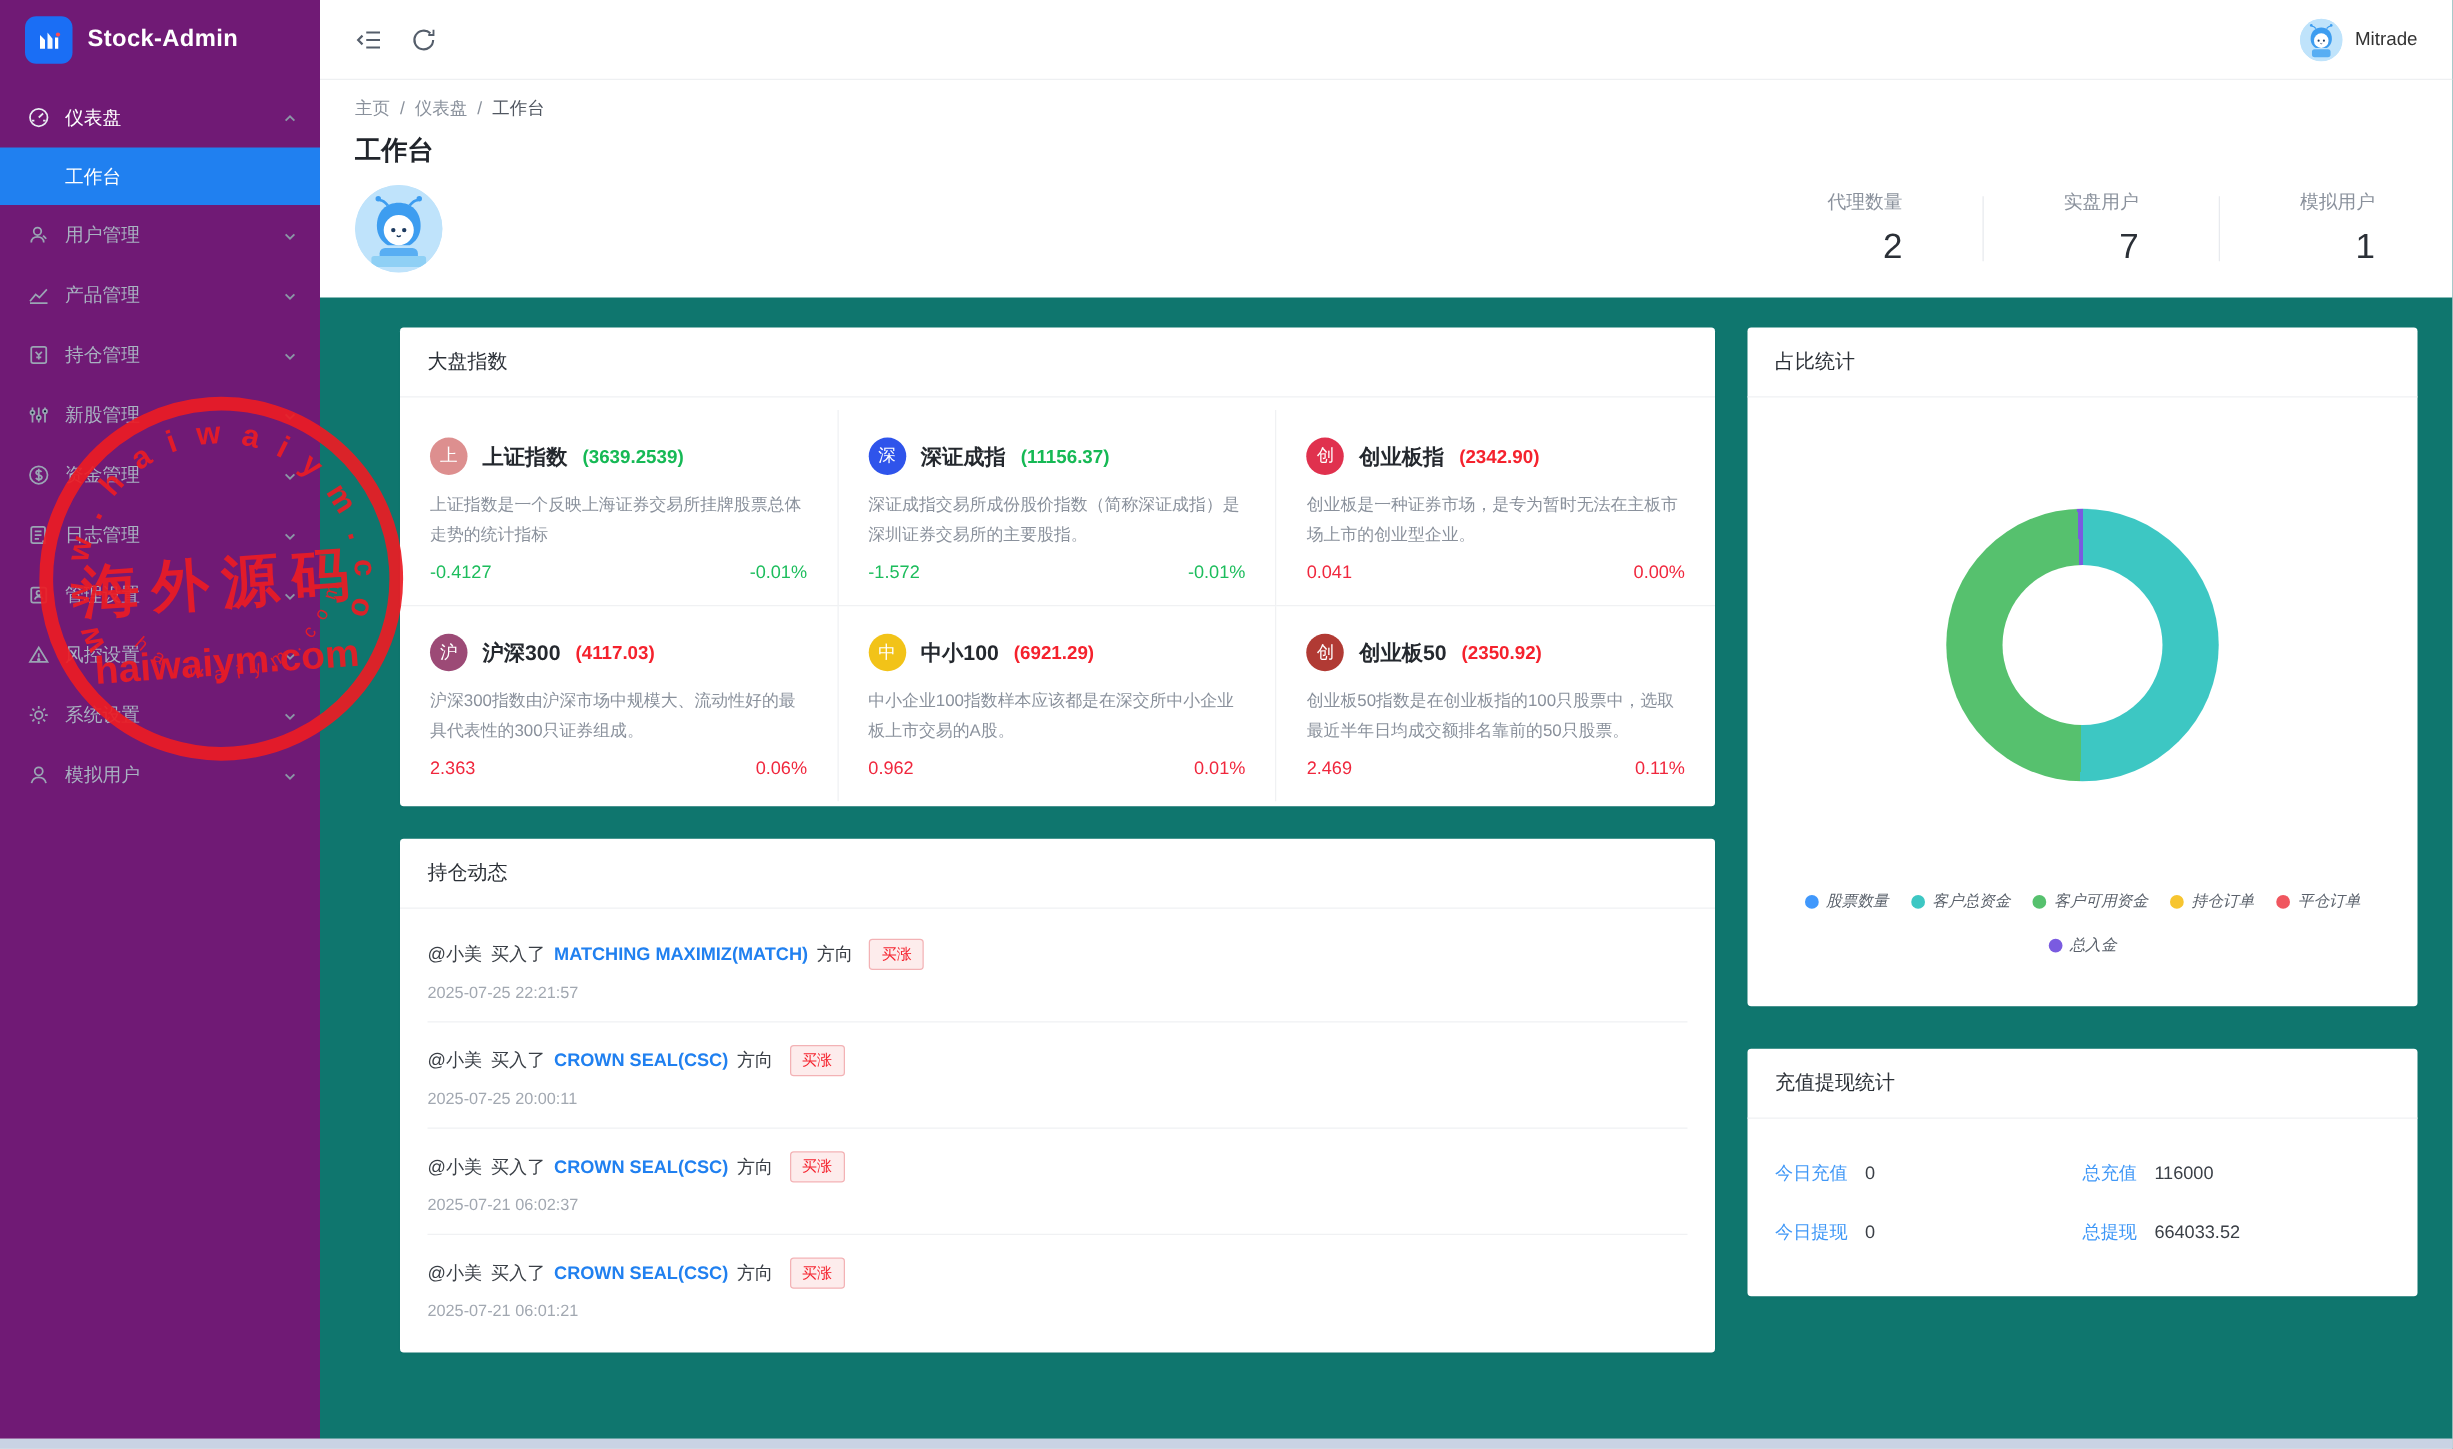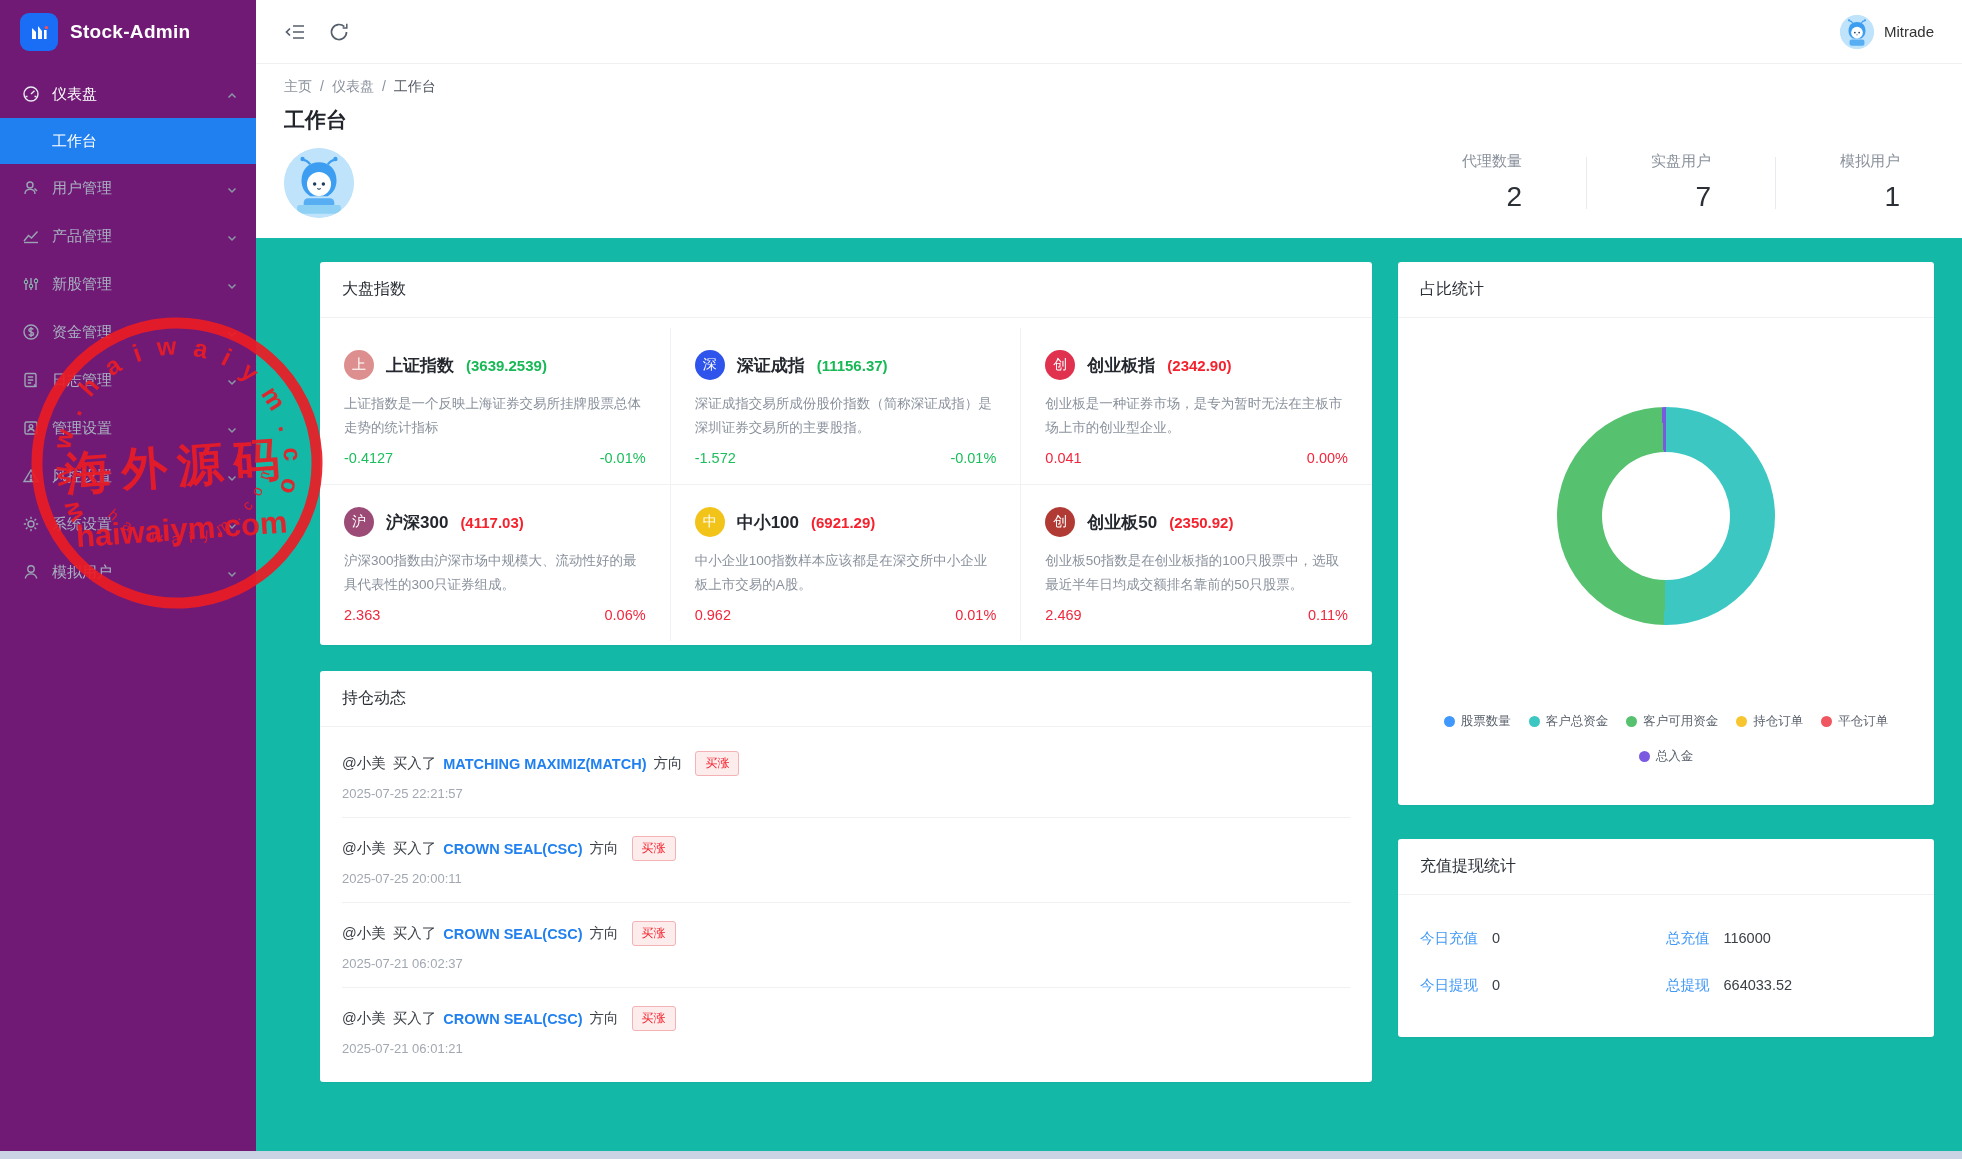--- a/index.html
+++ b/index.html
@@ -19,21 +19,21 @@
   .menu-item { display:flex; align-items:center; height:48px; padding:0 18px 0 22px; cursor:pointer; }
   .menu-item .mi-icon { width:18px; height:18px; margin-right:12px; color:#9aa5b4; flex:0 0 18px; }
   .menu-item .mi-label { flex:1; }
   .menu-item .chev { width:12px; height:12px; color:#8b96a6; }
   .menu-item.expanded { color:#fff; }
   .menu-item.expanded .mi-icon { color:#e8ecf2; }
   .submenu-item { height:46px; display:flex; align-items:center; padding-left:52px; cursor:pointer; font-size:15px; color:#c7cfdb; }
   .submenu-item.active { background:#2080f0; color:#fff; }
 
   
-  .shell { flex:1; display:flex; flex-direction:column; min-width:0; background:#14b8a6; }
+  .shell { flex:1; display:flex; flex-direction:column; min-width:0; background:#0f766e; }
   .topbar { height:64px; background:#fff; border-bottom:1px solid #eef0f2;
     display:flex; align-items:center; padding:0 28px; gap:22px; }
   .tb-icon { width:22px; height:22px; color:#555e6b; cursor:pointer; }
   .tb-right { margin-left:auto; display:flex; align-items:center; gap:10px; cursor:pointer; }
   .tb-user { font-size:15px; color:#333; }
   .avatar-sm { width:34px; height:34px; border-radius:50%; overflow:hidden; background:#bfe3fb; }
 
   .page-head { background:#fff; padding:14px 28px 20px 28px; }
   .breadcrumb { font-size:14px; color:#8a919c; display:flex; gap:8px; }
   .breadcrumb .crumb { cursor:pointer; }
@@ -77,21 +77,21 @@
   .pos-link { color:#2080f0; font-weight:bold; cursor:pointer; }
   .badge-buy { font-size:12px; color:#f5222d; background:#fdecec; border:1px solid #f3b2b5;
     border-radius:3px; padding:3px 9px; margin-left:6px; }
   .pos-time { margin-top:10px; font-size:13px; color:#a2a8b1; }
 
   .donut-wrap { height:395px; display:flex; align-items:center; justify-content:center; }
   .donut { width:218px; height:218px; border-radius:50%; position:relative; }
   .donut::after { content:""; position:absolute; left:50%; top:50%; width:128px; height:128px;
     border-radius:50%; background:#fff; transform:translate(-50%,-50%); }
   .legend-row { display:flex; justify-content:center; gap:18px; padding:0 10px 40px 10px; flex-wrap:wrap; }
-  .legend-item { display:flex; align-items:center; gap:6px; font-size:12.5px; color:#5b626c; cursor:pointer; }
+  .legend-item { display:flex; align-items:center; gap:6px; font-size:12.5px; color:#5b626c; cursor:pointer;font-style:italic; }
   .legend-dot { width:11px; height:11px; border-radius:50%; }
 
   .rc-body { padding:20px 22px 28px 22px; }
   .rc-row { display:flex; padding:14px 0; }
   .rc-pair { display:flex; align-items:baseline; gap:14px; width:50%; }
   .rc-label { color:#4098f7; font-size:14.5px; cursor:pointer; }
   .rc-value { color:#3a3f46; font-size:14.5px; }
 
   
   .stamp { position:absolute; left:24px; top:310px; width:306px; height:306px; z-index:60;
@@ -162,20 +162,34 @@
           </svg>
         </span>
         <span class="mi-label">产品管理</span>
         <span class="chev">
           <svg width="12" height="12" viewBox="0 0 12 12" fill="none" stroke="currentColor" stroke-width="1.5">
               <path d="M2.5 4.5 L6 8 L9.5 4.5"></path>
             </svg>
         </span>
       </div>
 
+      <div class="menu-item">
+        <span class="mi-icon">
+          <svg width="18" height="18" viewBox="0 0 18 18" fill="none" stroke="currentColor" stroke-width="1.4">
+            <rect x="3" y="2.5" width="12" height="13" rx="1.5"></rect>
+              <path d="M6.5 6.5 L9 9 L11.5 6.5 M9 9 V12.5 M7 10.8 h4"></path>
+          </svg>
+        </span>
+        <span class="mi-label">持仓管理</span>
+        <span class="chev">
+          <svg width="12" height="12" viewBox="0 0 12 12" fill="none" stroke="currentColor" stroke-width="1.5">
+              <path d="M2.5 4.5 L6 8 L9.5 4.5"></path>
+            </svg>
+        </span>
+      </div>
 
       <div class="menu-item">
         <span class="mi-icon">
           <svg width="18" height="18" viewBox="0 0 18 18" fill="none" stroke="currentColor" stroke-width="1.4">
             <path d="M4 3 V15 M9 3 V15 M14 3 V15"></path>
               <circle cx="4" cy="7" r="1.6" fill="#021428"></circle>
               <circle cx="9" cy="11" r="1.6" fill="#021428"></circle>
               <circle cx="14" cy="6" r="1.6" fill="#021428"></circle>
           </svg>
         </span>

